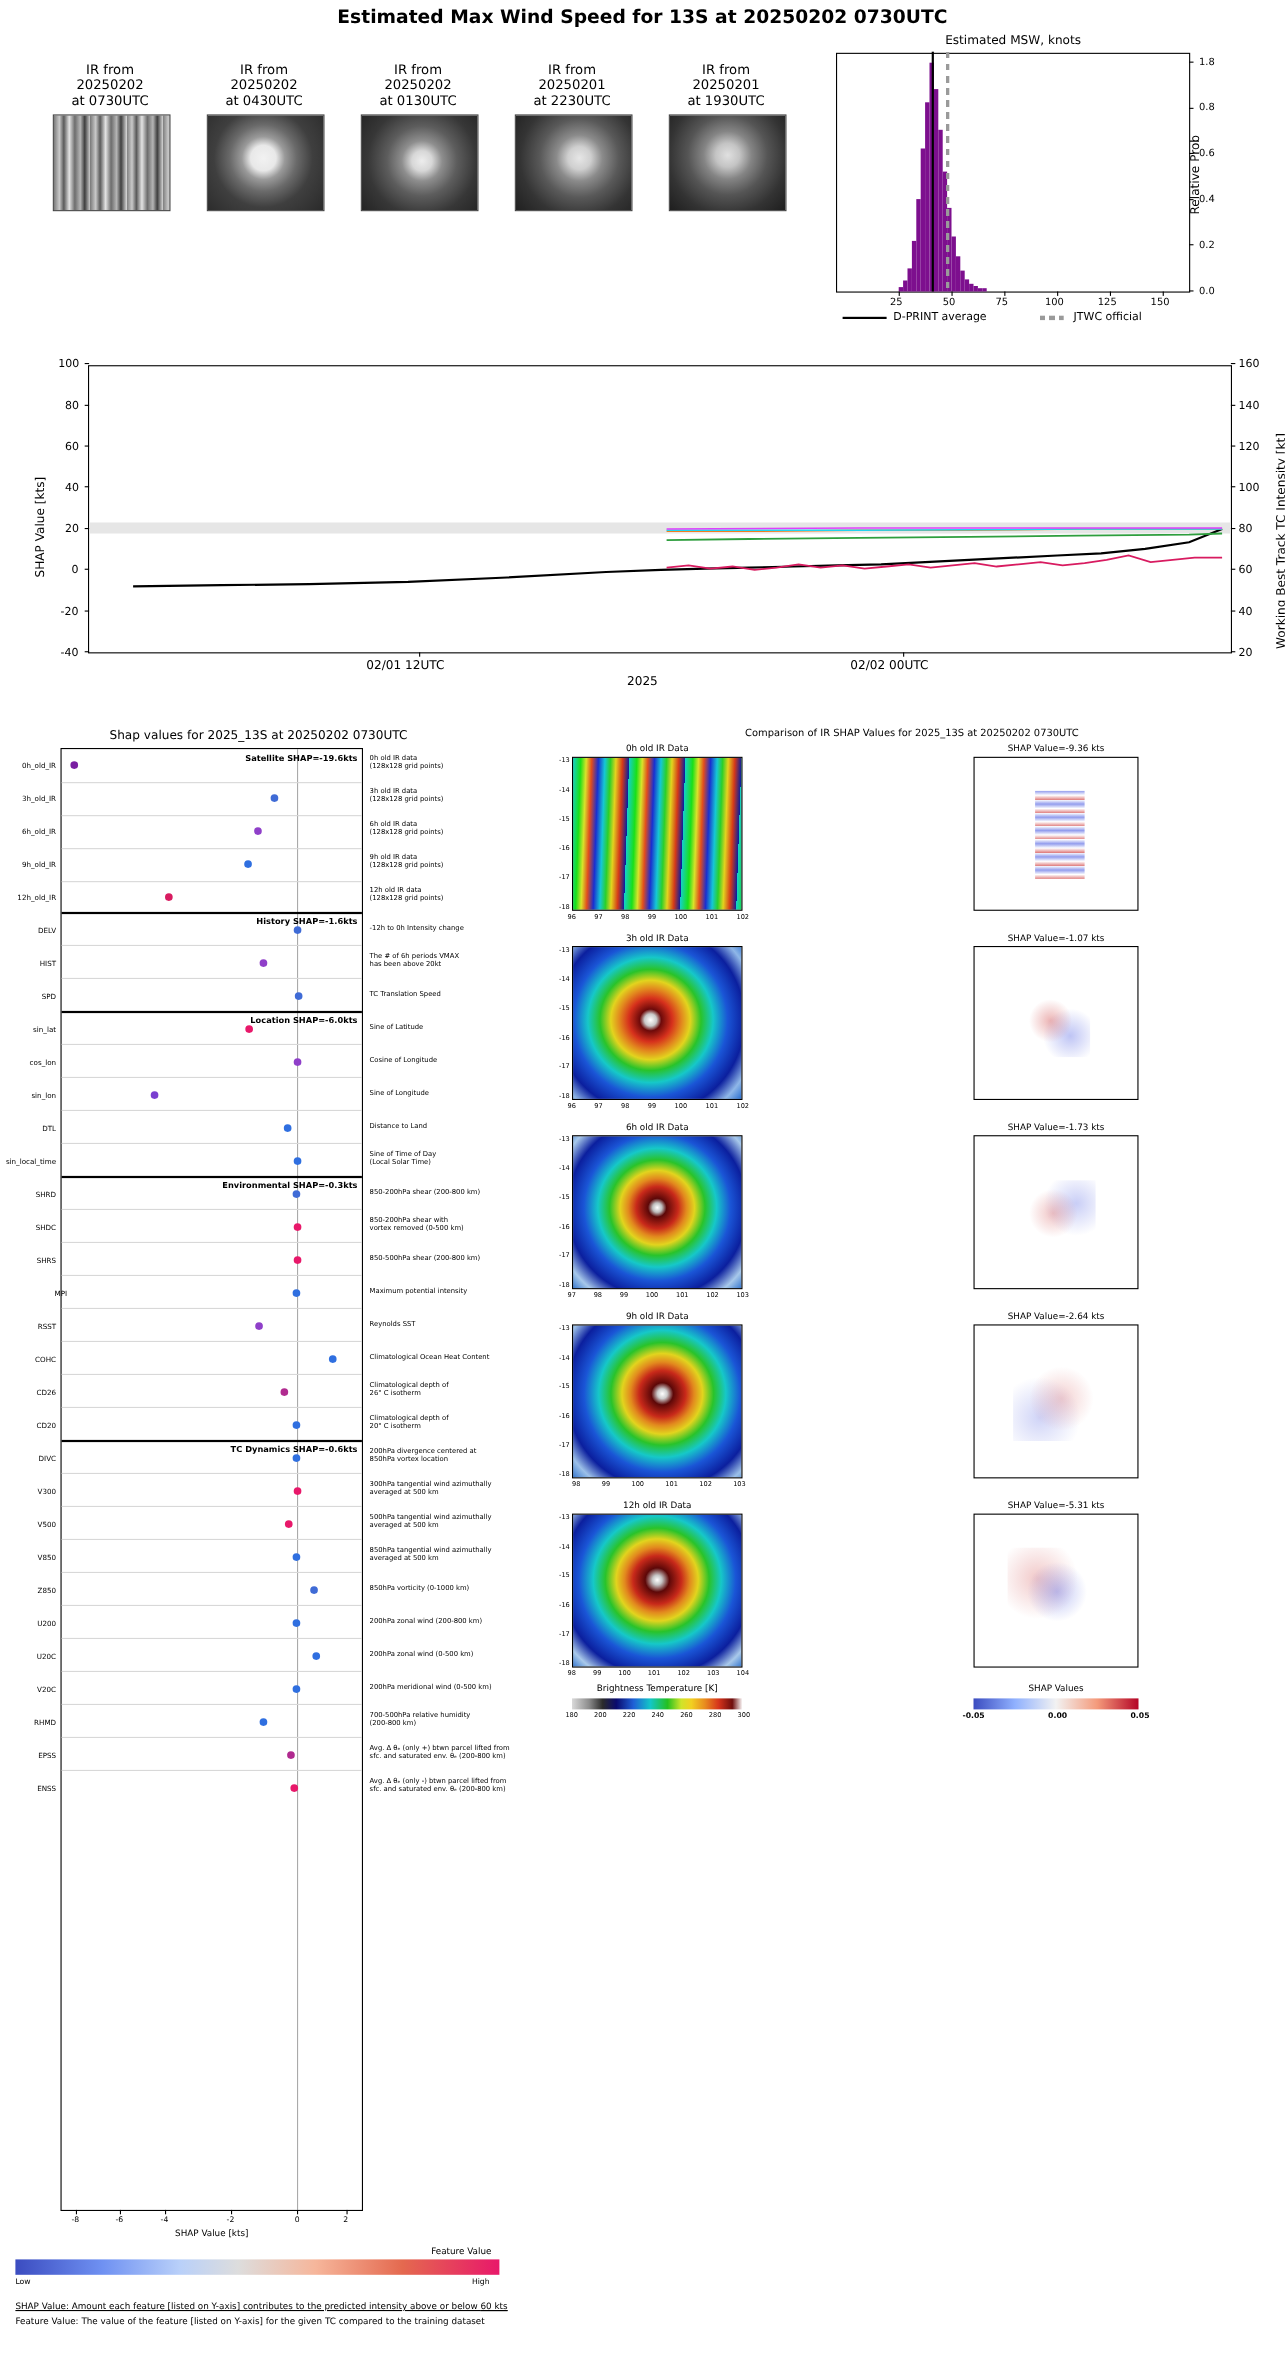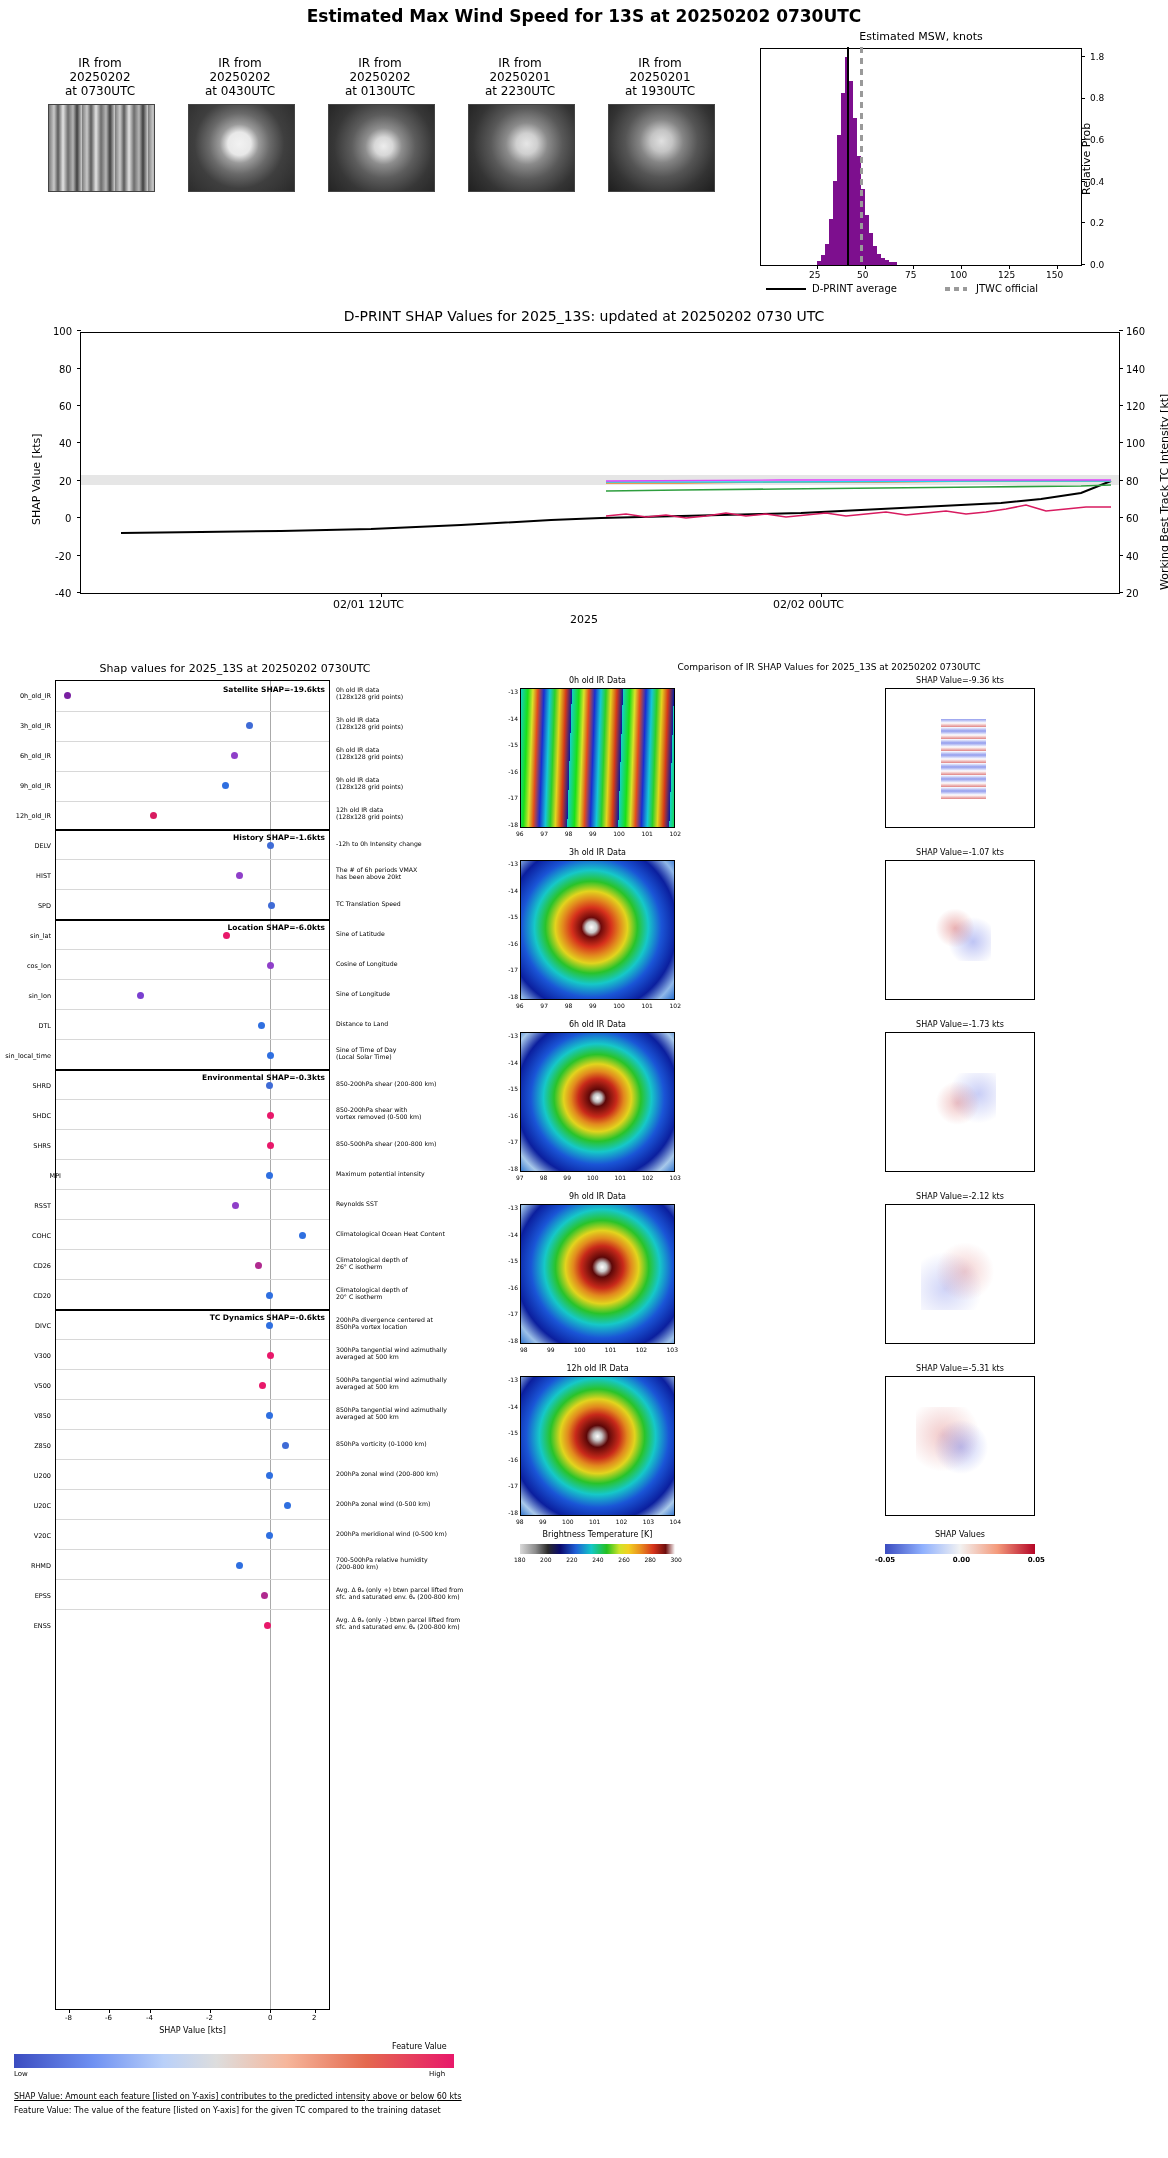--- a/index.html
+++ b/index.html
@@ -144,21 +144,20 @@
 
   <div class="abs" style="left:0px;top:253px;width:322px;">
     <span class="abs" style="left:6px;top:5px;width:40px;height:2px;background:#000;"></span>
     <span class="abs t10" style="left:52px;top:0px;">D-PRINT average</span>
     <span class="abs" style="left:185px;top:4px;width:22px;height:4px;background:repeating-linear-gradient(90deg,#9a9a9a 0px,#9a9a9a 5px,transparent 5px,transparent 9px);"></span>
     <span class="abs t10" style="left:216px;top:0px;">JTWC official</span>
   </div>
 </div>
 
 <div class="abs" style="left:0px;top:300px;width:1168px;height:360px;">
-  <div class="ctr" style="font-size:14px;width:1168px;top:8px;position:absolute;">D-PRINT SHAP Values for 2025_13S: updated at 20250202 0730 UTC</div>
 
   <div class="axisbox" style="left:80px;top:32px;width:1040px;height:262px;background:#fff;">
 
     <div class="abs" style="left:0;top:142px;width:100%;height:10px;background:#e6e6e6;"></div>
 
     <svg width="1040" height="262" style="position:absolute;left:0;top:0;">
       <polyline points="40,200 120,199 200,198 290,196 380,192 470,187 520,185 560,184 600,183 640,182 680,181 720,180 760,178 800,176 840,174 880,172 920,170 960,166 1000,160 1030,148" fill="none" stroke="#000000" stroke-width="2"></polyline>
     </svg>
 
     <svg width="1040" height="262" style="position:absolute;left:0;top:0;">
@@ -504,21 +503,21 @@
     <span>-14</span>
     <span>-15</span>
     <span>-16</span>
     <span>-17</span>
     <span>-18</span>
   </div>
 
   <div class="abs t8 ctr" style="left:20px;top:530px;width:175px;">9h old IR Data</div>
   <div class="panelbox" style="left:30px;top:542px;width:155px;height:140px;background:
       radial-gradient(circle at 53% 45%,#ffffff 0%,#cccccc 4%,#5d0808 9%,#c8291a 19%,#e2891e 26%,#e2d41e 33%,#29c32a 42%,#16c8c8 52%,#1a55d6 64%,#0b1f9e 78%,#9cc0e8 90%,#3a7ad0 100%);"></div>
-  <div class="abs t8 ctr" style="left:350px;top:530px;width:240px;">SHAP Value=-2.12 kts</div>
+  <div class="abs t8 ctr" style="left:350px;top:530px;width:240px;">SHAP Value=-2.64 kts</div>
   <div class="panelbox" style="left:395px;top:542px;width:150px;height:140px;background:#ffffff;overflow:hidden;">
     <div class="abs" style="left:35px;top:35px;width:80px;height:70px;background:
       radial-gradient(circle at 55% 45%,rgba(200,40,40,.22) 0%,rgba(255,255,255,0) 50%),
       radial-gradient(circle at 30% 70%,rgba(40,60,220,.22) 0%,rgba(255,255,255,0) 50%);"></div>
   </div>
   <div class="abs t6" style="left:30px;top:684px;width:158px;display:flex;justify-content:space-between;">
     <span>98</span>
     <span>99</span>
     <span>100</span>
     <span>101</span>

